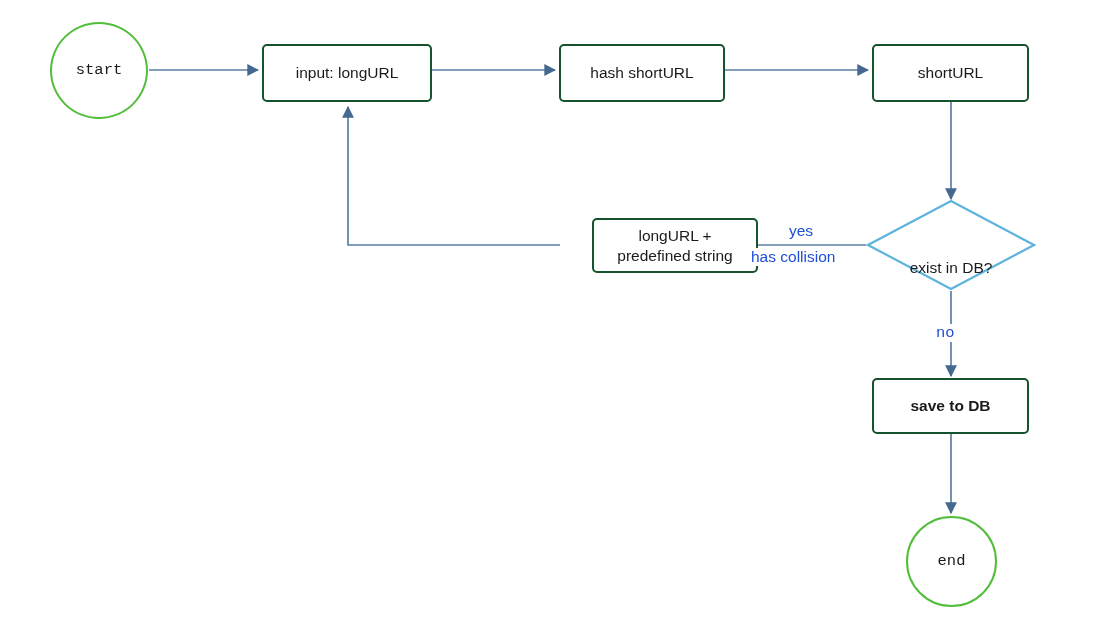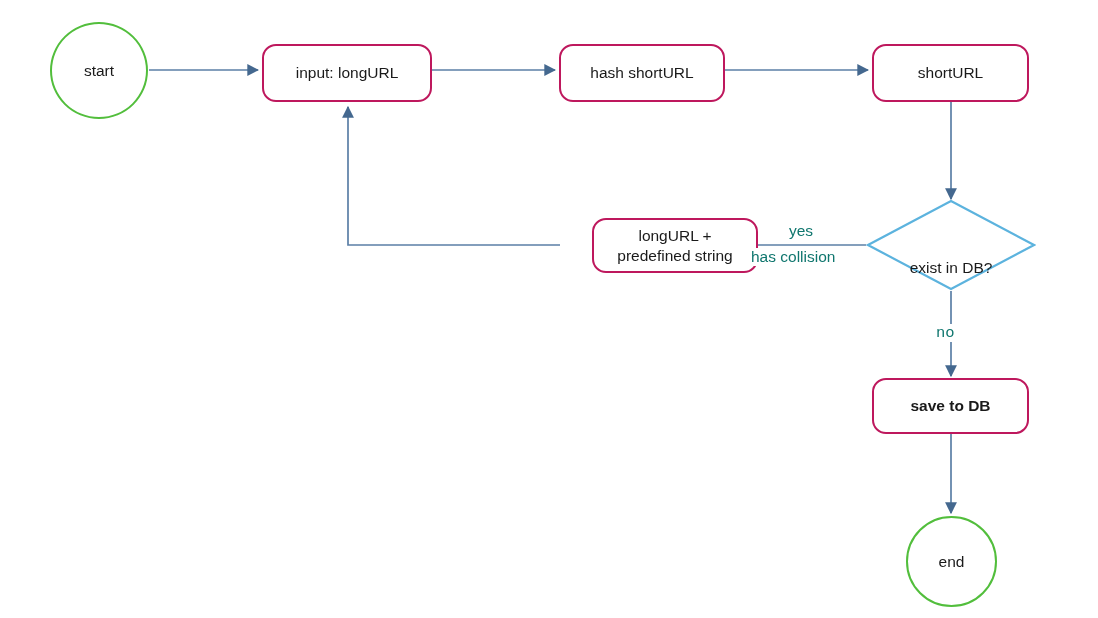--- a/index.html
+++ b/index.html
@@ -32,47 +32,48 @@
     align-items: center;
     justify-content: center;
     text-align: center;
     color: #1a1a1a;
     font-size: 15.5px;
     line-height: 1.28;
     background: #ffffff;
     z-index: 2;
   }
   .node-process {
-    border: 2px solid #be185d;
-    border-radius: 14px;
+    border: 2px solid #14532d;
+    border-radius: 5px;
   }
   .node-terminal {
     border: 2.5px solid #52BE3C;
     border-radius: 50%;
+    font-family: Liberation Mono, monospace;
   }
   .node-decision {
     border: none;
     background: transparent;
   }
   .node-decision .diamond-shape {
     position: absolute;
     left: 0;
     top: 0;
     width: 100%;
     height: 100%;
   }
   .node-decision .node-label {
     position: relative;
     z-index: 3;
     margin-top: 45px;
   }
   .edge-label {
     position: absolute;
     font-size: 15.5px;
-    color: #0f766e;
+    color: #1d4ed8;
     background: #ffffff;
     white-space: nowrap;
     padding: 0 3px;
     z-index: 3;
   }
   .node-label {
     white-space: pre-line;
   }
 </style>
 </head>

